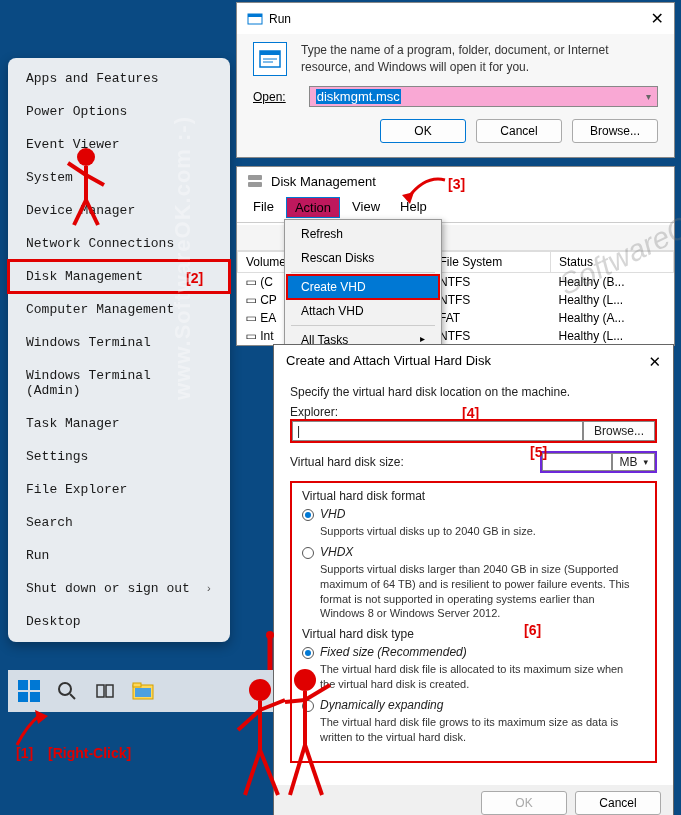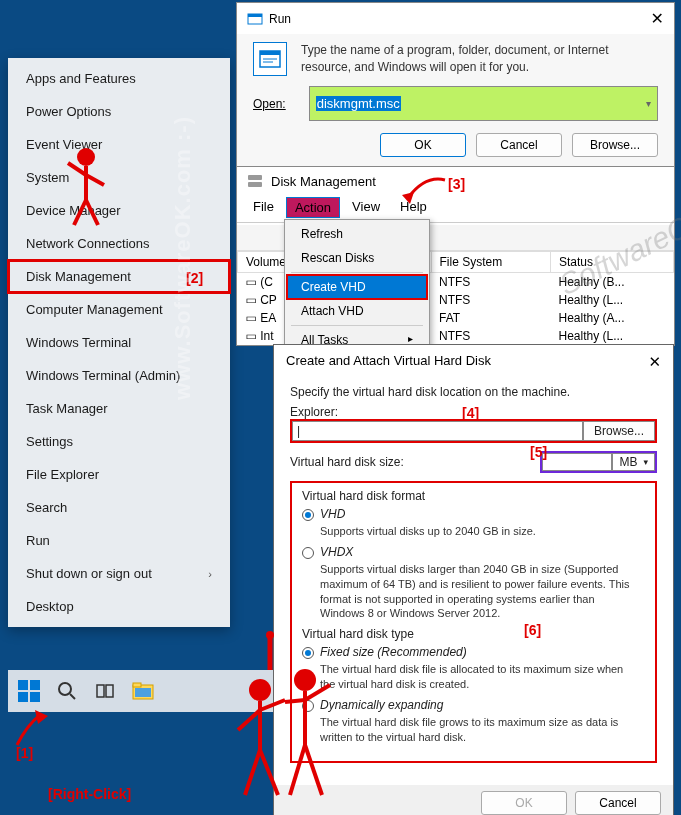--- a/index.html
+++ b/index.html
@@ -12,23 +12,24 @@
       position: relative;
       overflow: hidden;
     }
     
     .context-menu {
       position: absolute;
       left: 8px;
       top: 58px;
       width: 222px;
       background: #e8ecf0;
-      border-radius: 0;
+      border-radius: 8px;
       box-shadow: 0 4px 12px rgba(0,0,0,0.3);
       padding: 4px 0;
+      font-family: Liberation Mono, monospace;
     }
     .menu-item {
       padding: 9px 18px;
       color: #1a1a1a;
       cursor: default;
       position: relative;
       display: flex;
       align-items: center;
     }
     .menu-item .chev {
@@ -102,23 +103,23 @@
     .open-row {
       display: flex;
       align-items: center;
       gap: 23px;
       margin-bottom: 12px;
     }
     .open-row label { font-size: 12px; text-decoration: underline; }
     .open-input {
       flex: 1;
       border: 1px solid #888;
-      padding: 9px 6px;
+      padding: 2px 6px;
       font-size: 13px;
-      background: #bef264;
+      background: #f9a8d4;
       display: flex;
       align-items: center;
       justify-content: space-between;
     }
     .open-input span.sel {
       background: #0078d4;
       color: #fff;
       padding: 0 1px;
     }
     .open-input .dd { color: #666; font-size: 10px; }
@@ -181,21 +182,21 @@
     }
     .dm-table td {
       padding: 2px 8px;
       white-space: nowrap;
     }
     
     .action-menu {
       position: absolute;
       left: 284px;
       top: 219px;
-      width: 146px;
+      width: 158px;
       background: #f2f2f2;
       border: 1px solid #999;
       box-shadow: 2px 2px 6px rgba(0,0,0,0.3);
       padding: 2px;
     }
     .action-menu .am-item {
       padding: 5px 14px;
       font-size: 12px;
     }
     .action-menu .am-sep {
@@ -596,21 +597,21 @@
       <div class="radio-desc">The virtual hard disk file grows to its maximum size as data is written to the virtual hard disk.</div>
     </div>
   </div>
   <div class="vhd-buttons">
     <div class="btn" style="color:#aaa">OK</div>
     <div class="btn">Cancel</div>
   </div>
 </div>
 
 <div class="ann" style="left:16px;top:745px">[1]</div>
-<div class="ann" style="left:48px;top:786px">[Right-Click]</div>
+<div class="ann" style="left:48px;top:745px">[Right-Click]</div>
 <div class="ann" style="left:186px;top:270px">[2]</div>
 <div class="ann" style="left:448px;top:176px">[3]</div>
 <div class="ann" style="left:462px;top:405px">[4]</div>
 <div class="ann" style="left:530px;top:444px">[5]</div>
 <div class="ann" style="left:524px;top:622px">[6]</div>
 
 <svg class="arrow" style="left:400px;top:170px" width="50" height="40">
   <path d="M45,10 Q25,5 8,28" stroke="#e00000" stroke-width="3" fill="none"></path>
   <polygon points="2,25 14,22 10,34" fill="#e00000"></polygon>
 </svg>

